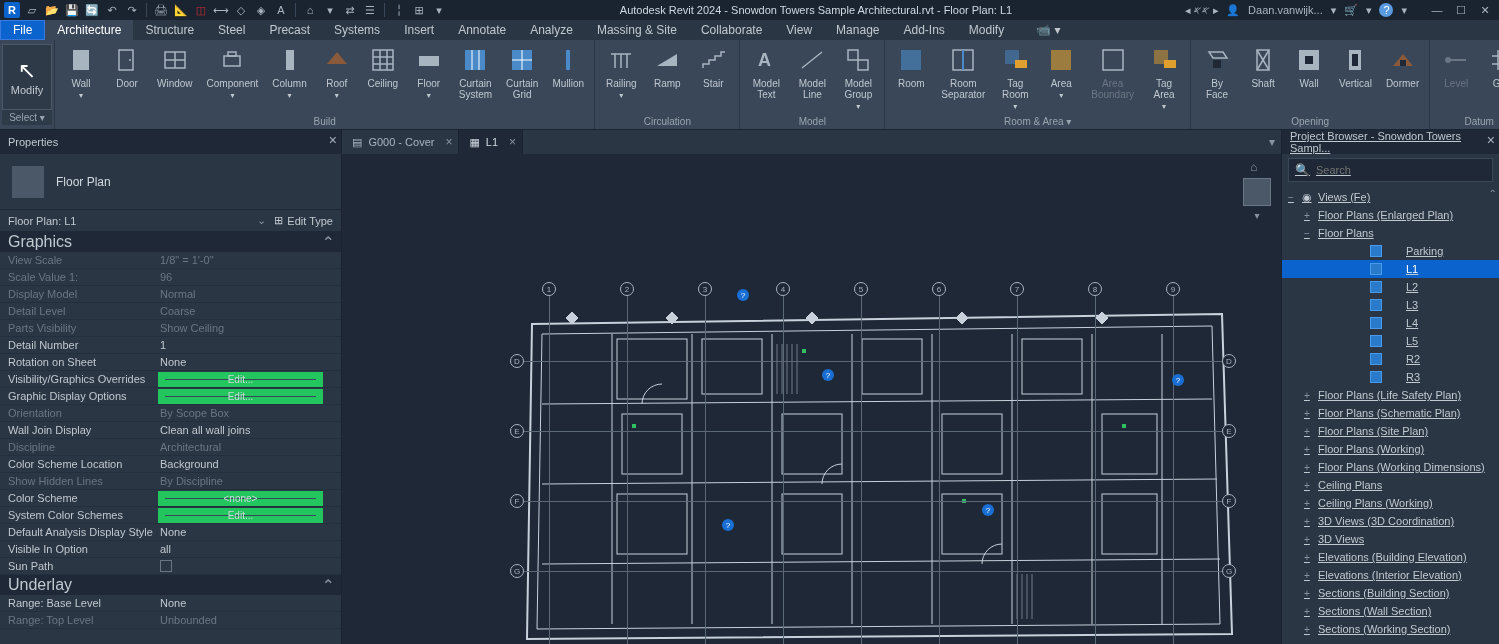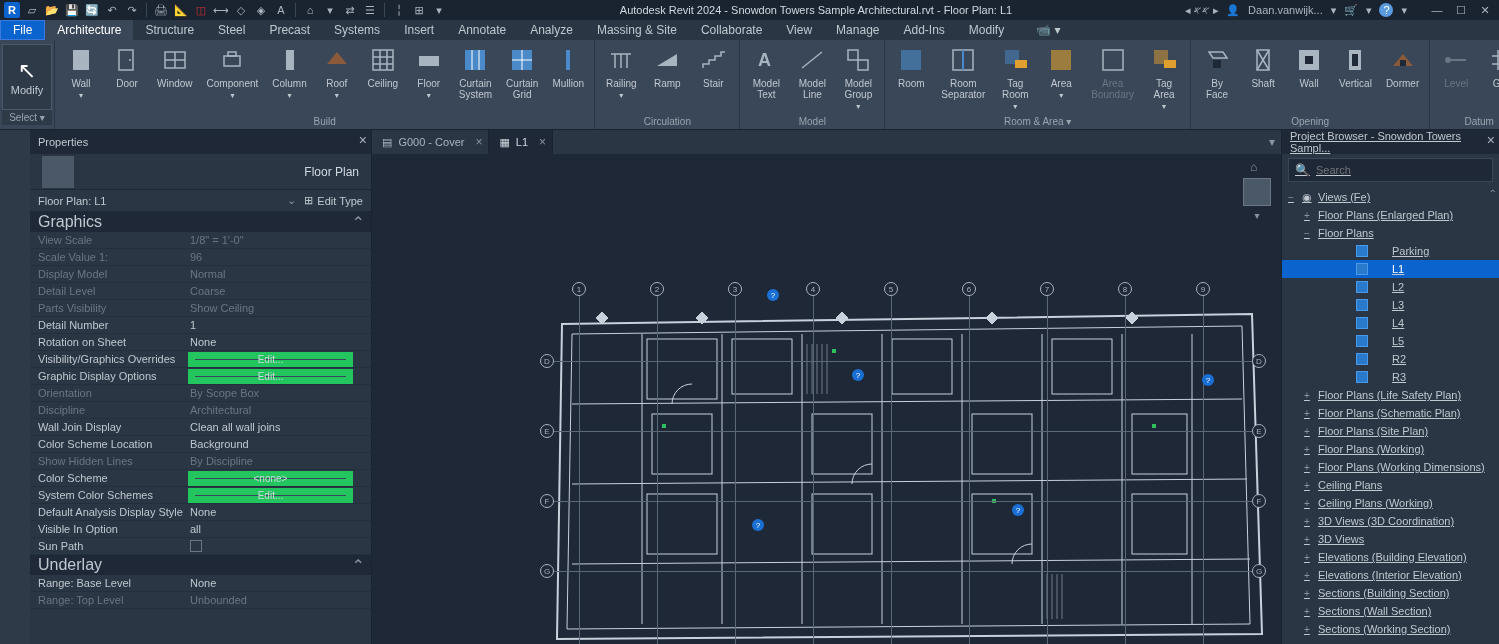--- a/index.html
+++ b/index.html
@@ -31,24 +31,24 @@
 .ribbon-label.dim { color: #6a7684; }
 .ribbon-group-label { font-size: 10px; color: #9aa4b0; text-align: center; padding: 2px 0; }
 .ribbon-modify { background: #2e3a48; border: 1px solid #4a5868; padding: 2px; display: flex; flex-direction: column; align-items: center; justify-content: center; min-width: 50px; }
 .ribbon-modify .arrow-icon { font-size: 22px; color: #fff; }
 .ribbon-modify .mlabel { font-size: 11px; color: #c0c8d0; }
 
 
 .content { display: flex; height: 514px; }
 
 
-.properties { width: 342px; background: #2a3644; display: flex; flex-direction: column; border-right: 1px solid #1a2330; margin-left: 30px; }
+.properties { width: 342px; background: #2a3644; display: flex; flex-direction: column; border-right: 1px solid #1a2330; }
 .panel-header { background: #1e2836; height: 24px; display: flex; align-items: center; padding: 0 8px; font-size: 11px; color: #c0c8d0; position: relative; }
 .panel-header .close { position: absolute; right: 4px; top: 2px; font-size: 14px; cursor: pointer; color: #aab4c0; }
-.type-selector { height: 36px; display: flex; align-items: center; padding: 0 12px; border-bottom: 1px solid #1e2836; justify-content: space-between; }
+.type-selector { height: 56px; display: flex; align-items: center; padding: 0 12px; border-bottom: 1px solid #1e2836; }
 .type-icon { width: 32px; height: 32px; background: #4a5868; margin-right: 12px; }
 .type-name { font-size: 12px; color: #d0d8e0; }
 .instance-row { height: 22px; display: flex; align-items: center; padding: 0 8px; font-size: 11px; color: #c0c8d0; border-bottom: 1px solid #1e2836; }
 .instance-row .dd { margin-left: auto; margin-right: 8px; color: #8a94a0; }
 .instance-row .edit-type { display: flex; align-items: center; gap: 4px; cursor: pointer; }
 .prop-group-header { background: #1e2836; height: 20px; display: flex; align-items: center; padding: 0 8px; font-size: 16px; color: #c0c8d0; position: relative; }
 .prop-group-header .chev { position: absolute; right: 6px; color: #8a94a0; }
 .prop-rows { overflow-y: auto; flex: 1; }
 .prop-row { height: 17px; display: flex; align-items: center; font-size: 11px; border-bottom: 1px solid #22303e; }
 .prop-label { width: 158px; padding-left: 8px; color: #c0c8d0; }
@@ -78,21 +78,21 @@
 .nav-cube-box { width: 28px; height: 28px; background: #4a5868; border: 1px solid #6a7684; }
 .nav-cube-chev { color: #8a94a0; font-size: 10px; }
 
 
 .browser { width: 218px; background: #2a3644; display: flex; flex-direction: column; border-left: 1px solid #1a2330; text-decoration: underline; }
 .search-box { height: 24px; margin: 4px 6px; background: #1e2836; border: 1px solid #3a4758; display: flex; align-items: center; padding: 0 6px; gap: 6px; }
 .search-box input { background: transparent; border: none; color: #8a94a0; font-size: 11px; flex: 1; outline: none; }
 .tree { flex: 1; overflow-y: auto; padding: 2px 0; }
 .tree-row { height: 18px; display: flex; align-items: center; font-size: 11px; color: #c0c8d0; padding-left: 6px; cursor: pointer; gap: 4px; white-space: nowrap; }
 .tree-row.l1 { padding-left: 22px; }
-.tree-row.l2 { padding-left: 40px; gap: 24px; }
+.tree-row.l2 { padding-left: 54px; gap: 24px; }
 .tree-row.selected { background: #0b63ce; color: #fff; }
 .tree-toggle { width: 10px; color: #8a94a0; font-size: 10px; }
 .tree-icon { width: 12px; height: 12px; background: #5a6878; border: 1px solid #7a8898; display: inline-block; }
 .tree-icon.blue { background: #2a7acc; border-color: #4a9aec; }
 .browser .panel-header { font-size: 11px; }
 .browser-scroll-ind { position: absolute; right: 2px; color: #8a94a0; font-size: 10px; }
 
 
 .ico-wall { fill: #a8b4c0; }
 .ico-outline { fill: none; stroke: #a8b4c0; stroke-width: 1.5; }
@@ -535,26 +535,26 @@
         </div>
         <div class="prop-row">
           <div class="prop-label">Graphic Display Options</div>
           <div class="prop-btn">Edit...</div>
         </div>
         <div class="prop-row">
           <div class="prop-label dim">Orientation</div>
           <div class="prop-value dim">By Scope Box</div>
         </div>
         <div class="prop-row">
+          <div class="prop-label">Wall Join Display</div>
+          <div class="prop-value">Clean all wall joins</div>
+        </div>
+        <div class="prop-row">
           <div class="prop-label dim">Discipline</div>
           <div class="prop-value dim">Architectural</div>
-        </div>
-        <div class="prop-row">
-          <div class="prop-label">Wall Join Display</div>
-          <div class="prop-value">Clean all wall joins</div>
         </div>
         <div class="prop-row">
           <div class="prop-label">Color Scheme Location</div>
           <div class="prop-value">Background</div>
         </div>
         <div class="prop-row">
           <div class="prop-label dim">Show Hidden Lines</div>
           <div class="prop-value dim">By Discipline</div>
         </div>
         <div class="prop-row">

